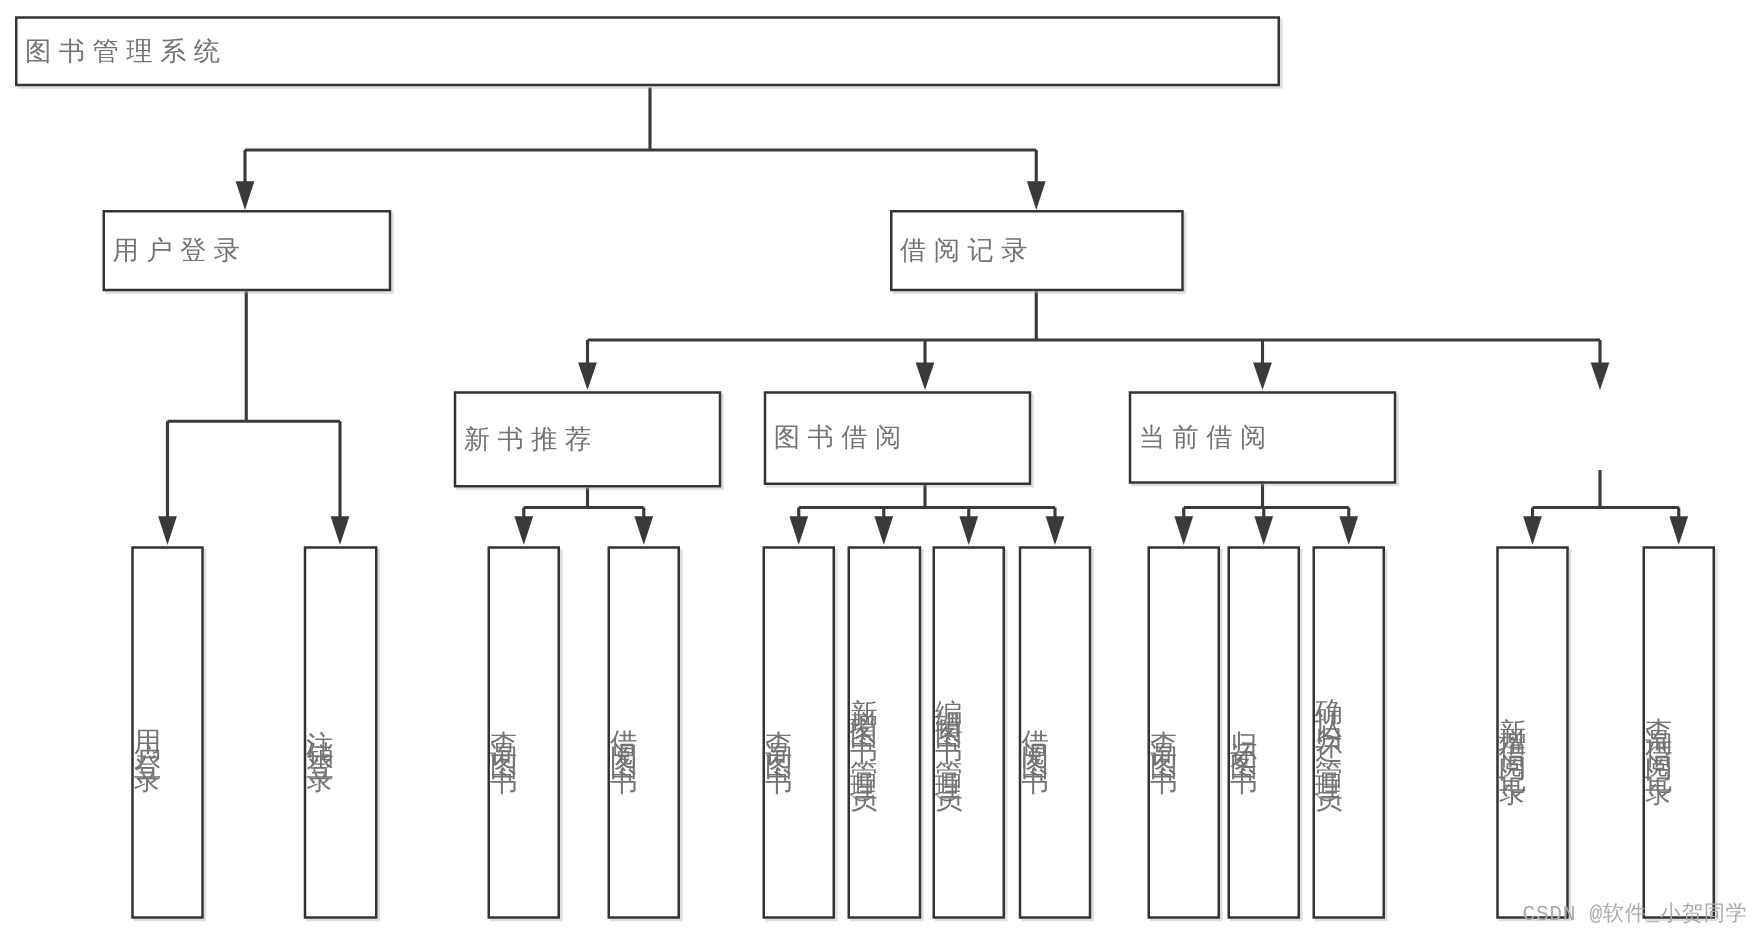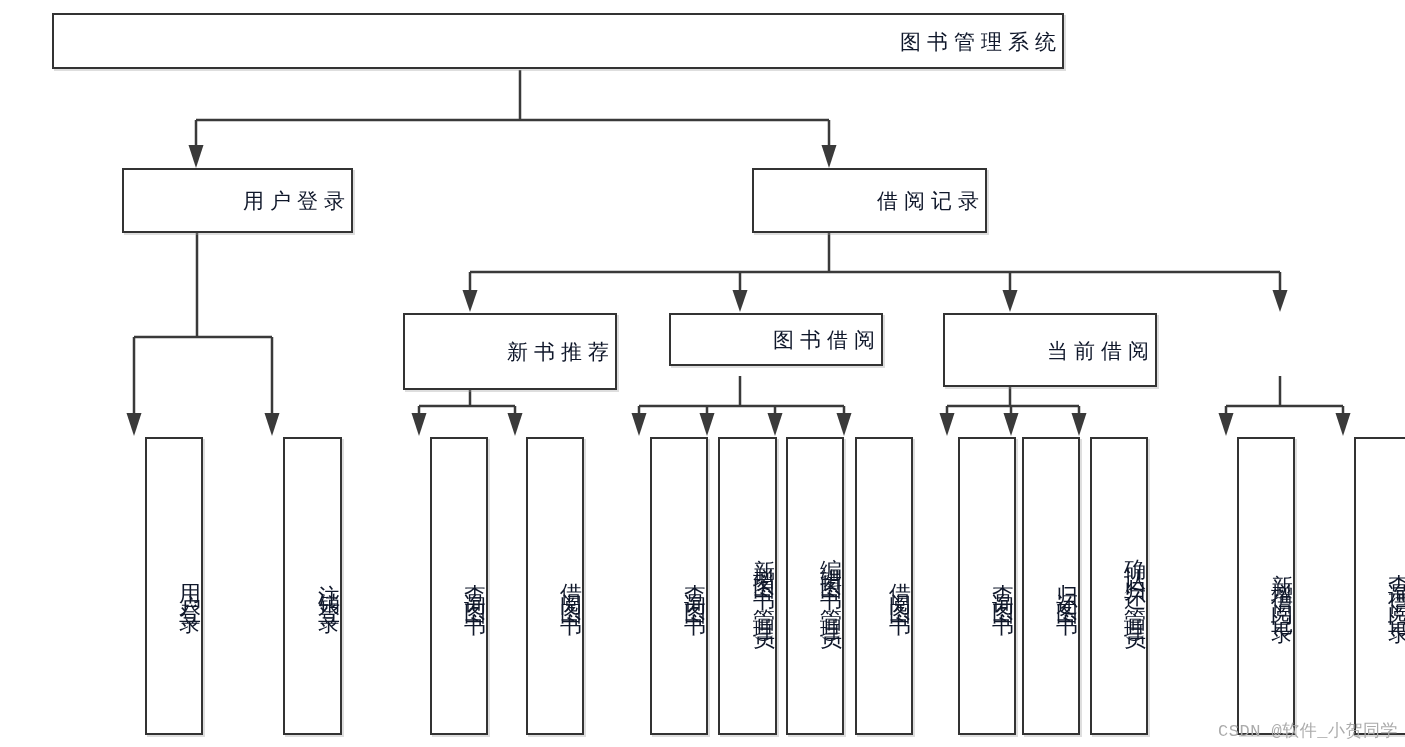--- a/index.html
+++ b/index.html
@@ -26,23 +26,22 @@
     pointer-events: none;
   }
   .node {
     position: absolute;
     box-sizing: border-box;
     background: #ffffff;
     border: 2.5px solid #333333;
     box-shadow: 2px 2px 0 rgba(160,160,160,0.35);
     display: flex;
     align-items: center;
-    justify-content: flex-end;
-    color: #0f172a;
-    margin-left: 40px;
+    justify-content: flex-start;
+    color: #737373;
   }
   .hbox .label {
     font-size: 21px;
     letter-spacing: 6px;
     text-indent: 6px;
     white-space: nowrap;
     line-height: 1;
   }
   .vbox .label {
     writing-mode: vertical-rl;
@@ -108,21 +107,21 @@
   <div class="node hbox" style="left:82px;top:168px;width:231px;height:65px">
     <span class="label">用户登录</span>
   </div>
   <div class="node hbox" style="left:712px;top:168px;width:235px;height:65px">
     <span class="label">借阅记录</span>
   </div>
 
   <div class="node hbox" style="left:363px;top:313px;width:214px;height:77px">
     <span class="label">新书推荐</span>
   </div>
-  <div class="node hbox" style="left:629px;top:313px;width:214px;height:53px">
+  <div class="node hbox" style="left:611px;top:313px;width:214px;height:75px">
     <span class="label">图书借阅</span>
   </div>
   <div class="node hbox" style="left:903px;top:313px;width:214px;height:74px">
     <span class="label">当前借阅</span>
   </div>
 
   <div class="node vbox" style="left:105px;top:437px;width:58px;height:298px">
     <span class="label">用户登录</span>
   </div>
   <div class="node vbox" style="left:243px;top:437px;width:59px;height:298px">

